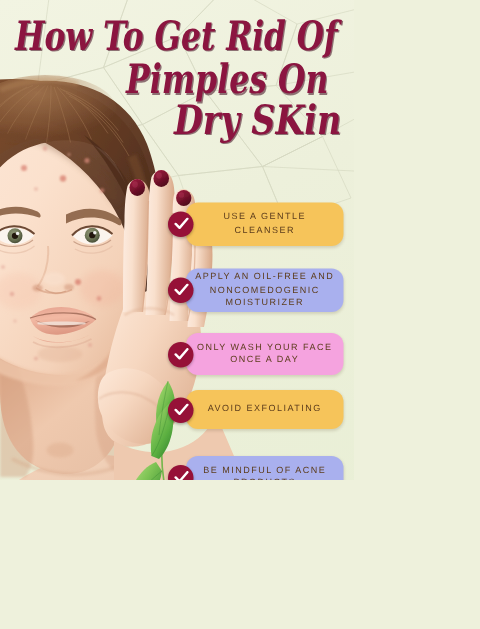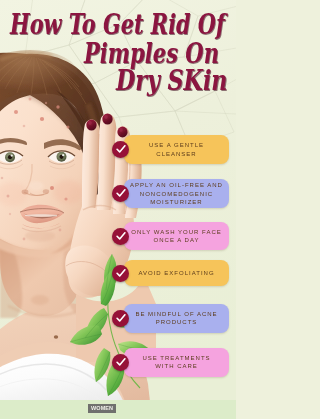--- a/index.html
+++ b/index.html
@@ -1,18 +1,18 @@
 <!DOCTYPE html>
 <html><head>
 <meta charset="utf-8">
 <title>How To Get Rid Of Pimples On Dry Skin</title>
 <style>
   html,body{margin:0;padding:0;background:#eef1dc;}
   body{width:236px;height:419px;overflow:hidden;font-family:"Liberation Sans",sans-serif;}
-  .poster{position:relative;width:236px;height:419px;overflow:hidden;background:#eef1dc;}
+  .poster{position:relative;width:236px;height:320px;overflow:hidden;background:#eef1dc;}
   .layer{position:absolute;left:0;top:0;width:236px;height:419px;}
   svg{display:block;}
 
   
   .title-wrap{position:absolute;left:0;top:0;width:236px;z-index:40;pointer-events:none;}
   .tline{position:absolute;font-family:"DejaVu Serif",serif;font-weight:bold;font-style:italic;
          color:#8b1540;line-height:1;display:block;white-space:nowrap;font-size:27px;
          transform-origin:center center;
          text-shadow:1px 1px 0 rgba(60,8,28,.55);}
 

